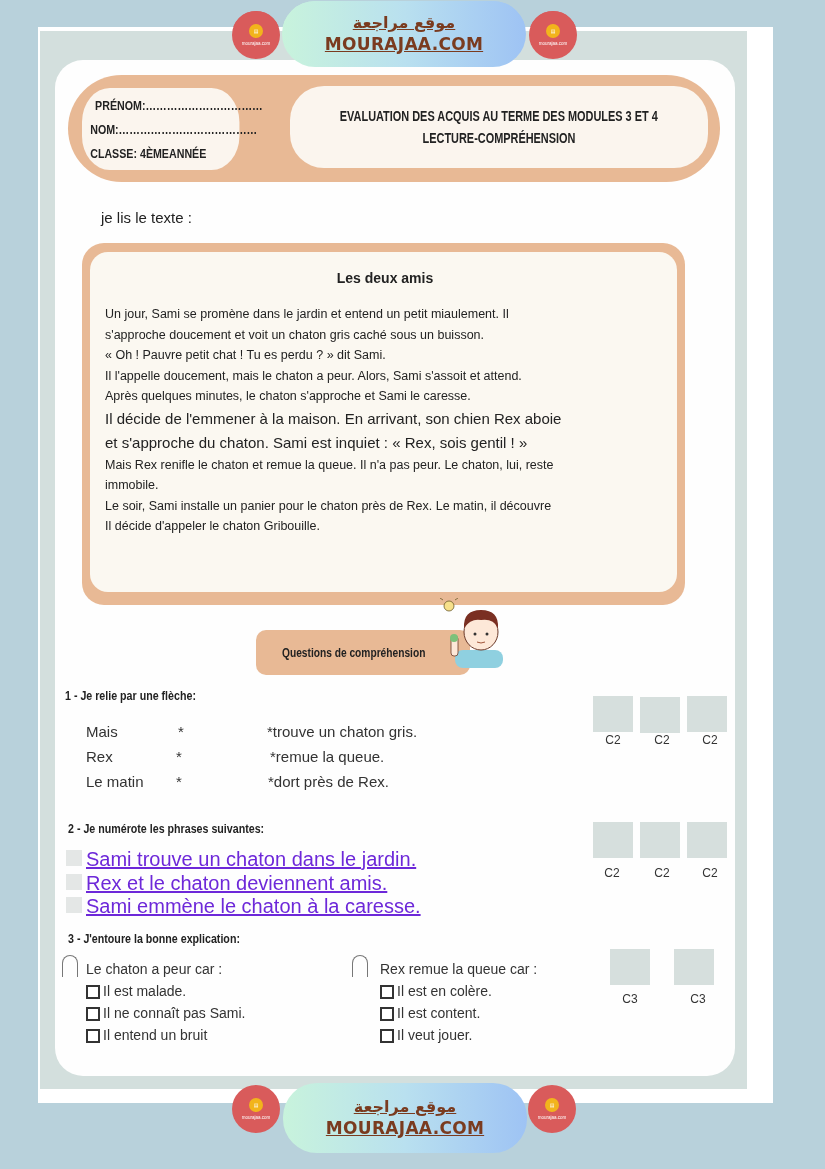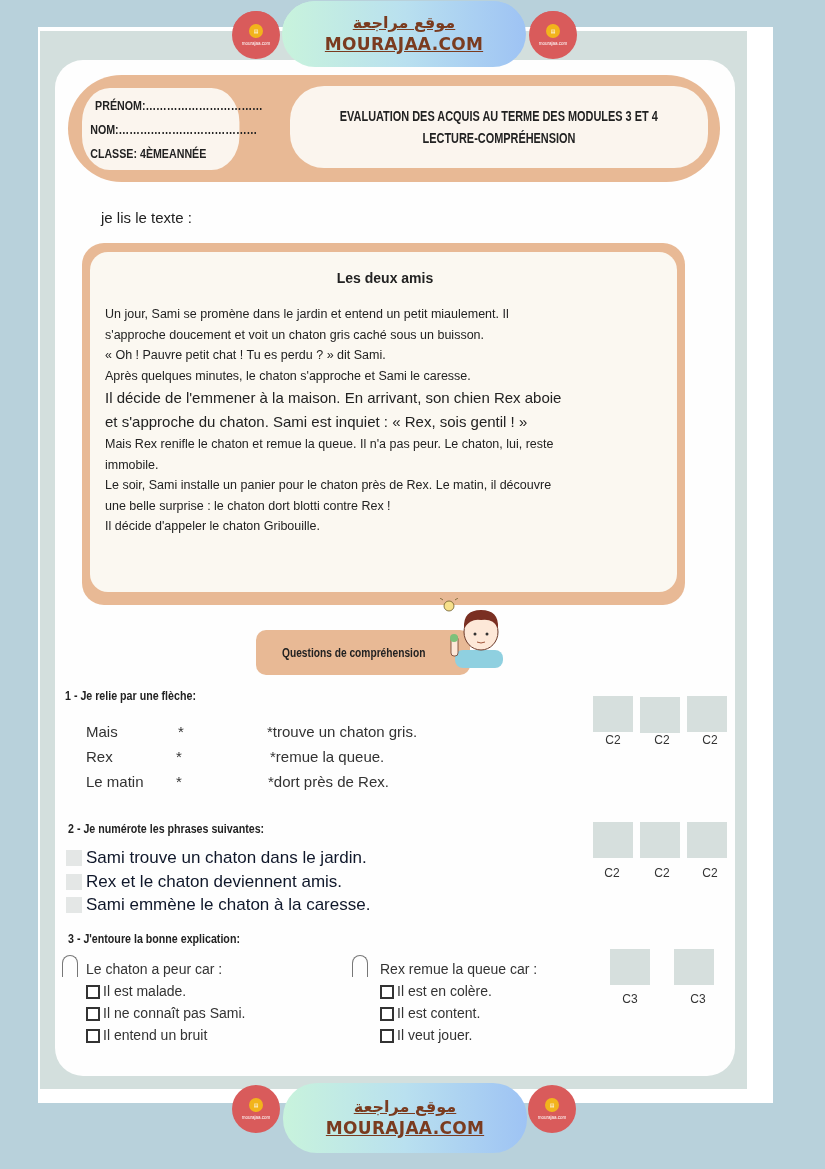--- a/index.html
+++ b/index.html
@@ -82,21 +82,21 @@
     transform: scaleX(0.82); transform-origin: left; white-space: nowrap;
   }
   .q1-row { position: absolute; font-size: 15px; color: #333; white-space: nowrap; }
   .score-box {
     position: absolute; width: 40px; height: 36px; background: #d6dfdd;
   }
   .score-label {
     position: absolute; font-size: 12px; color: #333; width: 40px; text-align: center;
   }
   .num-box { position: absolute; width: 16px; height: 16px; background: #e4e7e6; }
-  .q2-text { position: absolute; font-size: 17px; color: #0f172a; white-space: nowrap; }
+  .q2-text { position: absolute; font-size: 20px; color: #6d28d9; white-space: nowrap; text-decoration: underline; }
   .arch {
     position: absolute; width: 16px; height: 22px;
     border: 1.5px solid #777; border-bottom: none; border-radius: 9px 9px 0 0;
   }
   .q3-text { position: absolute; font-size: 14px; color: #333; white-space: nowrap; }
   .cb {
     position: absolute; width: 14px; height: 14px; border: 2.5px solid #333; background: #fff;
   }
 
   
@@ -169,27 +169,27 @@
 </div>
 
 <div class="read-label">je lis le texte :</div>
 
 <div class="text-frame"></div>
 <div class="text-inner story">
   <div class="story-title">Les deux amis</div>
   <p>Un jour, Sami se promène dans le jardin et entend un petit miaulement. Il</p>
   <p>s'approche doucement et voit un chaton gris caché sous un buisson.</p>
   <p>« Oh ! Pauvre petit chat ! Tu es perdu ? » dit Sami.</p>
+  <p>Il l'appelle doucement, mais le chaton a peur. Alors, Sami s'assoit et attend.</p>
   <p>Après quelques minutes, le chaton s'approche et Sami le caresse.</p>
   <p class="big">Il décide de l'emmener à la maison. En arrivant, son chien Rex aboie</p>
   <p class="big">et s'approche du chaton. Sami est inquiet : « Rex, sois gentil ! »</p>
   <p>Mais Rex renifle le chaton et remue la queue. Il n'a pas peur. Le chaton, lui, reste</p>
   <p>immobile.</p>
   <p>Le soir, Sami installe un panier pour le chaton près de Rex. Le matin, il découvre</p>
-  <p>une belle surprise : le chaton dort blotti contre Rex !</p>
   <p>Il décide d'appeler le chaton Gribouille.</p>
 </div>
 
 <div class="q-tab">
   <span>Questions de compréhension</span>
 </div>
 <svg class="boy" viewBox="0 0 68 70">
   <rect x="18" y="52" width="48" height="18" rx="8" fill="#8fd0e0"></rect>
   <ellipse cx="44" cy="34" rx="17" ry="18" fill="#fde8d8" stroke="#6b3a2a" stroke-width="1"></ellipse>
   <path d="M27 30 Q26 12 44 12 Q62 12 61 30 Q56 20 44 22 Q34 20 27 30Z" fill="#7a2f22"></path>

